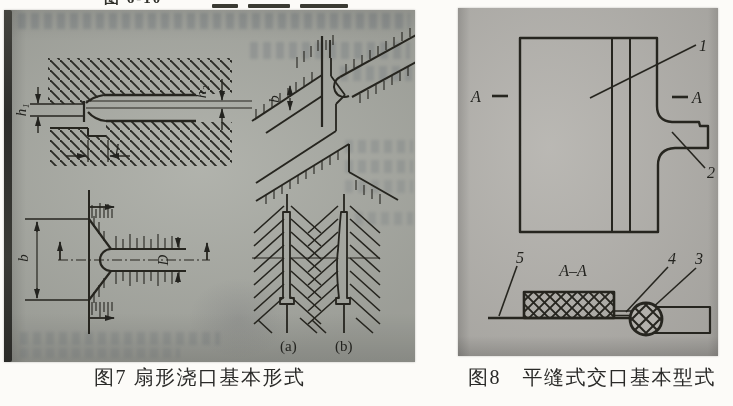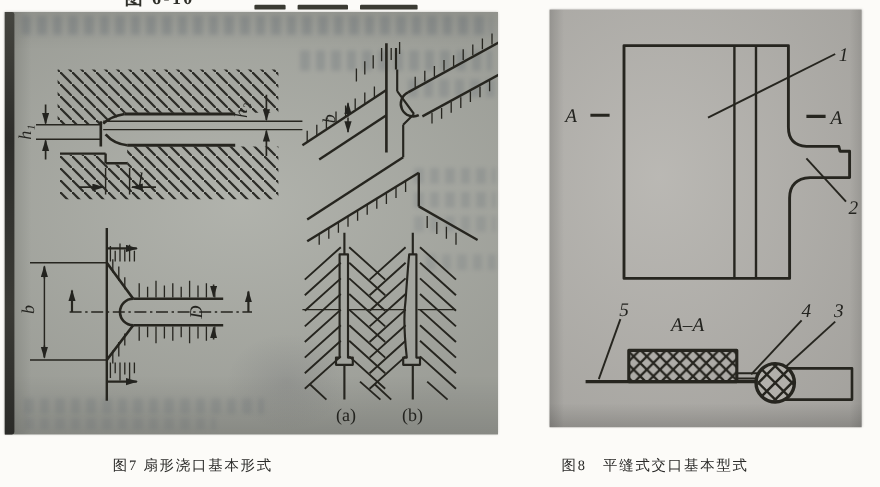--- a/index.html
+++ b/index.html
@@ -44,21 +44,21 @@
   }
   .clip-head{
     position:absolute;left:104px;top:0;width:256px;height:9px;overflow:hidden;
   }
   .clip-head .txt{
     position:absolute;left:0;top:-11px;font-size:15px;font-weight:bold;color:#30302a;
     letter-spacing:2px;white-space:nowrap;
   }
   .clip-mark{position:absolute;bottom:1px;height:4px;background:#3b3b33;border-radius:1px;}
   .caption{
-    position:absolute;top:380px;font-size:12px;color:#2a2a28;
+    position:absolute;top:364px;font-size:20px;color:#2a2a28;
     letter-spacing:1.5px;white-space:nowrap;
   }
   text{fill:#23231f;}
   .dim{font-style:italic;font-size:15px;}
   .num{font-size:16px;font-style:italic;}
   .sub{font-size:15px;}
 </style>
 </head>
 <body>
 

